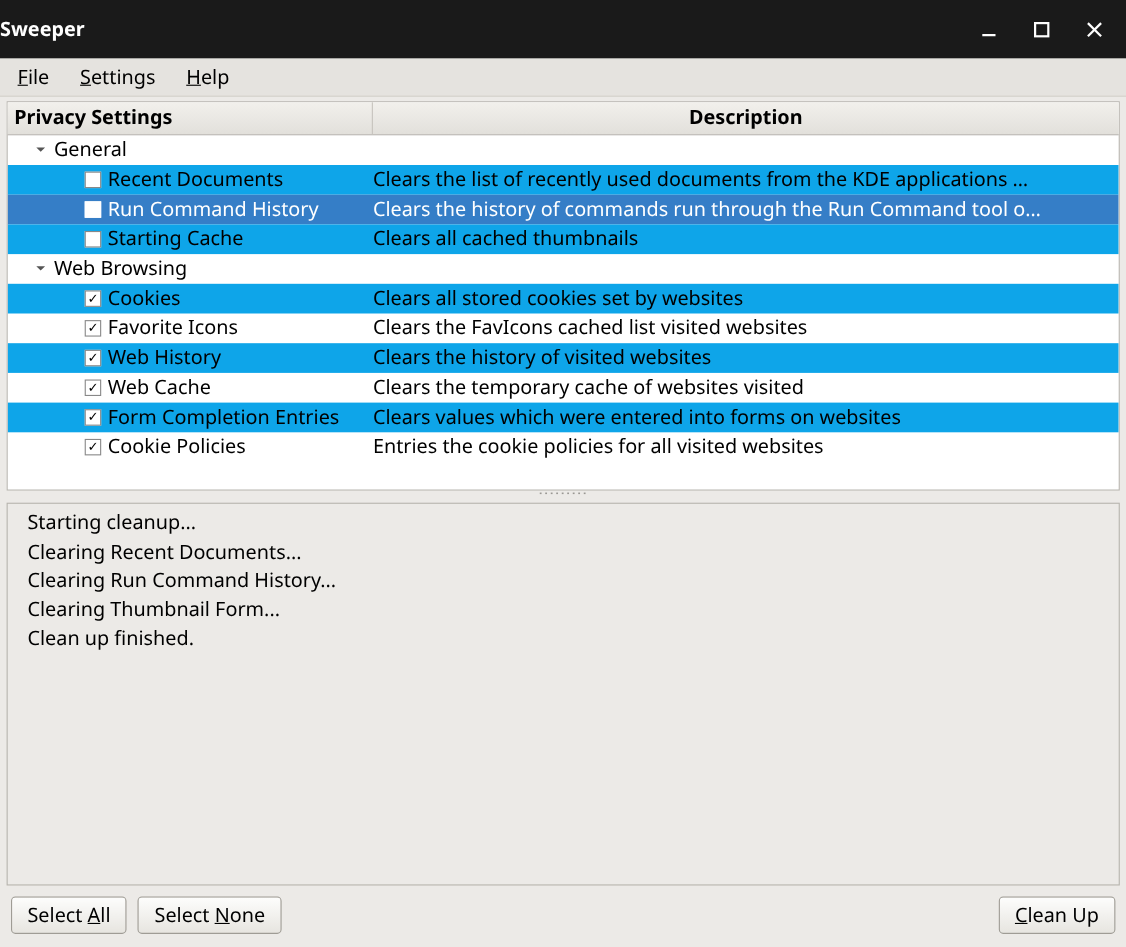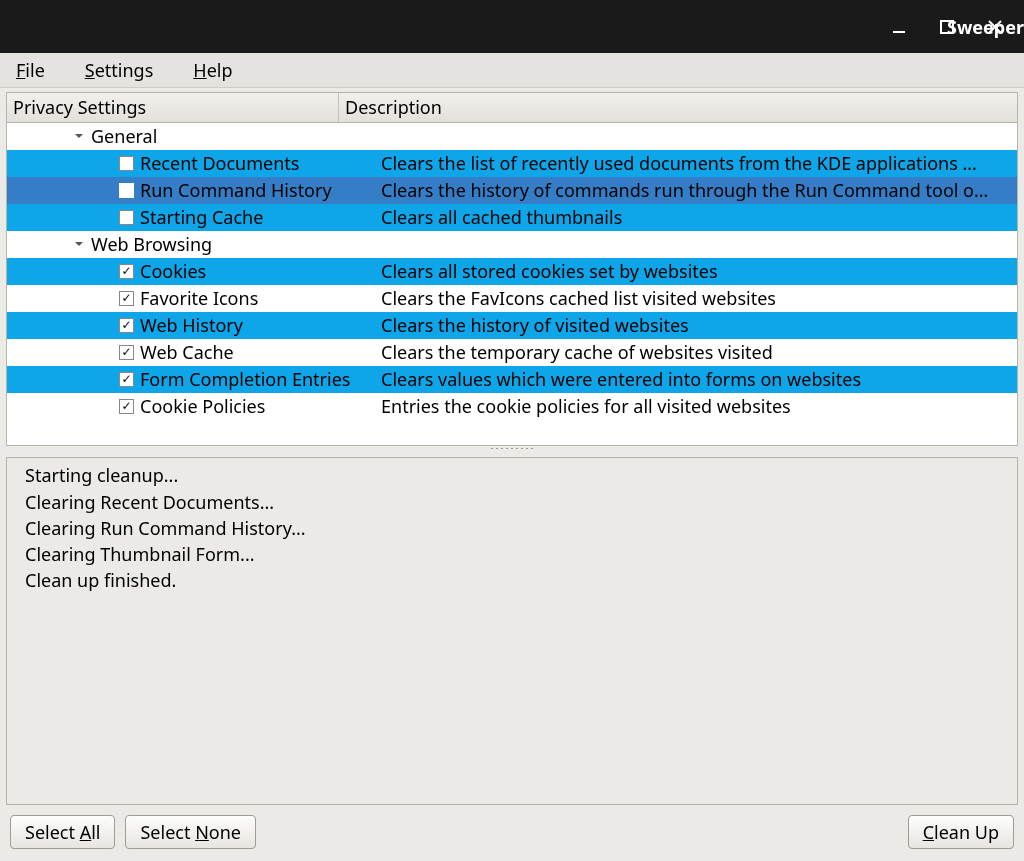--- a/index.html
+++ b/index.html
@@ -15,21 +15,21 @@
     width: 1024px; height: 861px;
     display: flex; flex-direction: column;
     background: #eceae7;
   }
   .titlebar {
     height: 56px;
     background: #1a1a1a;
     color: #fff;
     display: flex;
     align-items: center;
-    justify-content: flex-end;
+    justify-content: flex-start;
     position: relative;
     font-weight: 700;
     font-size: 18px;
   }
   .window-controls {
     position: absolute;
     right: 8px; top: 0; bottom: 0;
     display: flex; align-items: center; gap: 18px;
     padding-right: 6px;
   }
@@ -39,21 +39,21 @@
     color: #fff; cursor: pointer;
   }
   .win-btn svg { width: 16px; height: 16px; fill: none; stroke: #fff; stroke-width: 2; }
   .menubar {
     background: #e5e3df;
     border-bottom: 1px solid #cfccc6;
     height: 36px;
     display: flex;
     align-items: center;
     padding: 0 10px;
-    gap: 28px;
+    gap: 16px;
     font-size: 18px;
   }
   .menu-item {
     padding: 4px 6px;
     cursor: pointer;
   }
   .menu-item .mn { text-decoration: underline; }
   .content {
     flex: 0 0 auto;
     display: flex; flex-direction: column;
@@ -66,45 +66,45 @@
     display: flex; flex-direction: column;
     height: 354px;
   }
   .tree-header {
     display: flex;
     background: linear-gradient(#f2f0ec, #e2e0db);
     border-bottom: 1px solid #b7b4ae;
     font-size: 18px;
     height: 30px;
     align-items: stretch;
+    font-weight: bold;
   }
   .th {
     display: flex; align-items: center;
     padding: 0 6px;
     border-right: 1px solid #c6c3bd;
   }
   .th:last-child { border-right: none; }
   .th-0 { width: 332px; }
-  .th-1 { flex: 1; }
+  .th-1 { flex: 1; justify-content: center; }
   .tree-body {
     flex: 1;
     overflow: hidden;
     font-size: 18px;
   }
   .row {
     display: flex;
     align-items: center;
     height: 27px;
     white-space: nowrap;
-    padding-left: 42px;
   }
   .row.alt { background: #0ea5e9; }
   .row.selected {
     background: #357ec7;
-    color: #000000;
+    color: #ffffff;
   }
   .row .col0 {
     width: 332px;
     display: flex;
     align-items: center;
     overflow: hidden;
   }
   .row .col1 {
     flex: 1;
     overflow: hidden;

